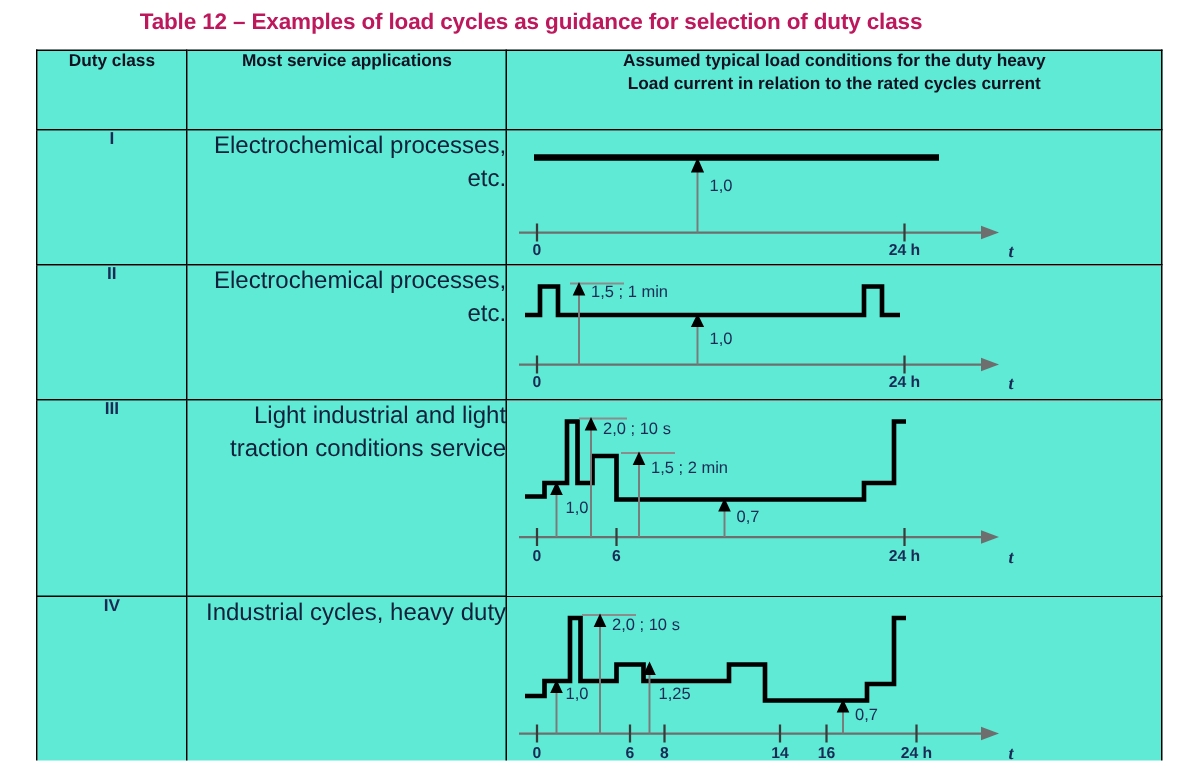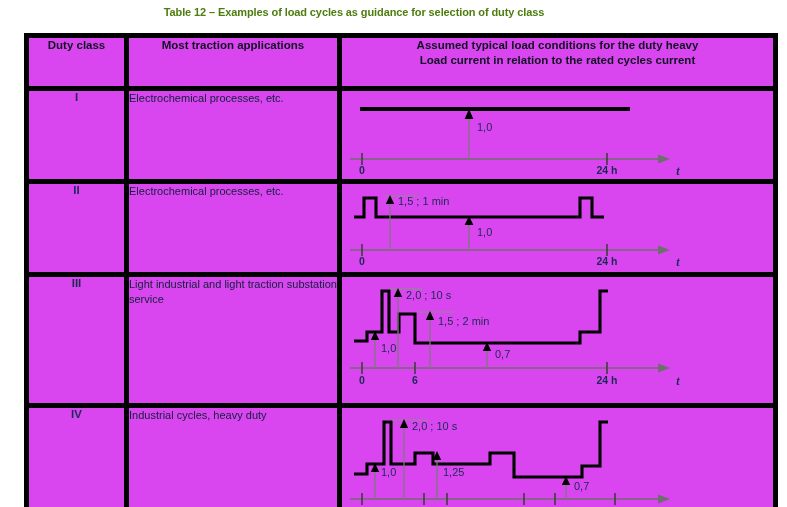--- a/index.html
+++ b/index.html
@@ -14,41 +14,41 @@
     color: #1a1a2e;
     overflow: hidden;
     position: relative;
   }
   .page-title {
     position: absolute;
     left: 0;
     top: 6px;
     width: 708px;
     text-align: center;
-    font-size: 11px;
+    font-size: 15px;
     font-weight: bold;
-    color: #4d7c0f;
+    color: #be185d;
     letter-spacing: -0.1px;
   }
   .table-wrap {
     position: absolute;
     left: 24px;
     top: 33px;
     width: 751px;
   }
   table.duty-table {
     border-collapse: collapse;
     width: 751px;
     table-layout: fixed;
   }
   table.duty-table td, table.duty-table th {
-    border: 5px solid #000000;
+    border: 1px solid #000000;
     padding: 0;
     vertical-align: top;
-    background: #d946ef;
+    background: #5eead4;
   }
   col.c-class  { width: 100px; }
   col.c-apps   { width: 213px; }
   col.c-chart  { width: 436px; }
 
   .hdr-cell {
     text-align: center;
     font-size: 11.5px;
     font-weight: bold;
     color: #111122;
@@ -59,24 +59,25 @@
   .hdr-row { height: 53px; }
 
   .class-cell {
     text-align: center;
     font-size: 11.5px;
     font-weight: bold;
     color: #1a2a55;
     padding-top: 10px;
   }
   .apps-cell {
-    font-size: 11px;
+    font-size: 16px;
     color: #10203a;
     padding: 10px 6px 0 11px;
     line-height: 1.36;
+    text-align: right;
   }
   .chart-cell {
     padding: 0;
     position: relative;
   }
   .chart-cell svg { display: block; }
 
   .row-1 { height: 90px; }
   .row-2 { height: 90px; padding-left: 18px; }
   .row-3 { height: 131px; }
@@ -101,21 +102,21 @@
 <div class="table-wrap">
   <table class="duty-table">
     <colgroup>
       <col class="c-class">
       <col class="c-apps">
       <col class="c-chart">
     </colgroup>
     <thead>
       <tr class="hdr-row">
         <th class="hdr-cell">Duty class</th>
-        <th class="hdr-cell">Most traction applications</th>
+        <th class="hdr-cell">Most service applications</th>
         <th class="hdr-cell">
           <div>Assumed typical load conditions for the duty heavy</div>
           <div>Load current in relation to the rated cycles current</div>
         </th>
       </tr>
     </thead>
     <tbody>
 
       <tr class="row-1">
         <td class="class-cell">I</td>
@@ -165,21 +166,21 @@
 
             <text class="axlabel" x="20" y="81" text-anchor="middle">0</text>
             <text class="axlabel" x="265" y="81" text-anchor="middle">24 h</text>
             <text class="tvar" x="336" y="82" text-anchor="middle">t</text>
           </svg>
         </td>
       </tr>
 
       <tr class="row-3">
         <td class="class-cell">III</td>
-        <td class="apps-cell">Light industrial and light traction substation service</td>
+        <td class="apps-cell">Light industrial and light traction conditions service</td>
         <td class="chart-cell">
           <svg width="434" height="113" viewBox="0 0 434 113">
 
             <path class="wave" d="M 12 64 L 25 64 L 25 55 L 40 55 L 40 14 L 47 14 L 47 55 L 57 55
                                    L 57 37 L 73 37 L 73 66 L 238 66 L 238 55 L 258 55 L 258 14 L 266 14"></path>
 
             <path class="axis" d="M 8 91 L 316 91"></path>
             <path d="M 316 86.5 L 328 91 L 316 95.5 Z" fill="#6e6e6e"></path>
             <line class="tick" x1="20" y1="85" x2="20" y2="97"></line>
             <line class="tick" x1="73" y1="85" x2="73" y2="97"></line>

